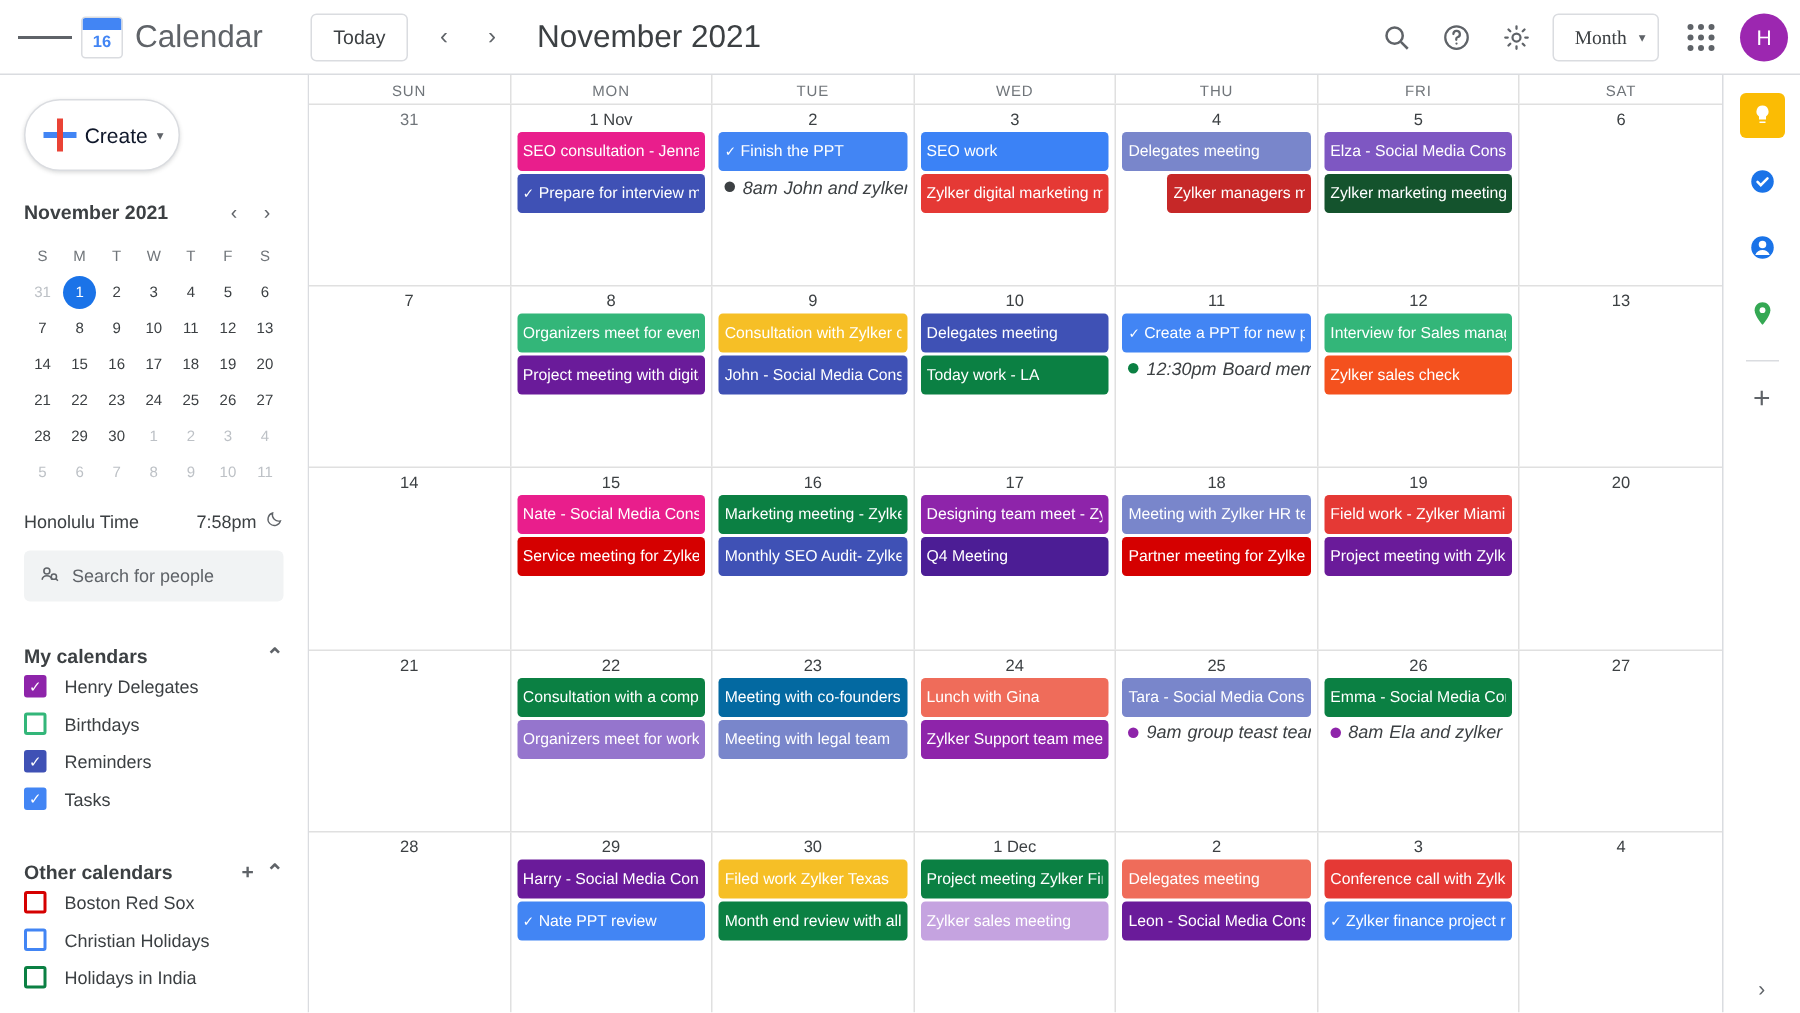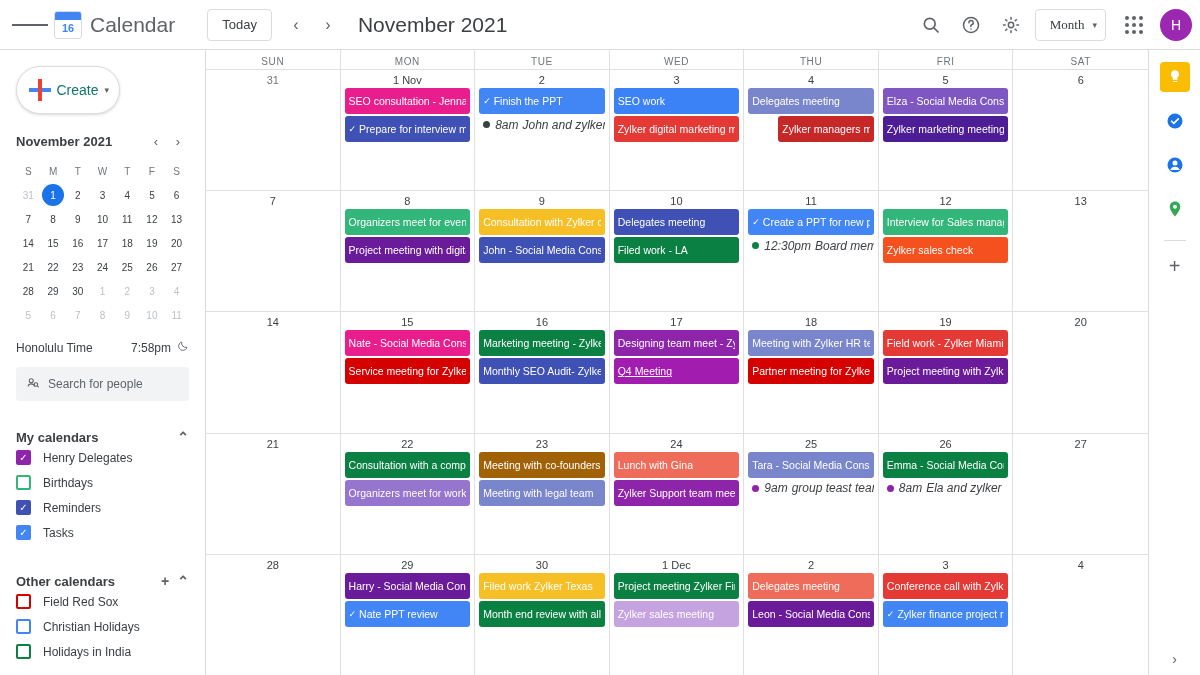--- a/index.html
+++ b/index.html
@@ -94,21 +94,21 @@
     border: 1px solid #dadce0; border-radius: 24px; background: #fff;
     display: flex; align-items: center; padding: 0 10px 0 12px;
     box-shadow: 0 1px 3px rgba(60,64,67,.2);
     cursor: pointer;
   }
   .plus-icon { position: relative; width: 22px; height: 22px; }
   .plus-icon .b1 { position: absolute; left: 0; top: 9px; width: 22px; height: 4px; }
   .plus-icon .b2 { position: absolute; left: 9px; top: 0; width: 4px; height: 22px; }
   .plus-icon .q1 { background: #4285f4; }
   .plus-icon .q2 { background: #ea4335; }
-  .create-label { font-size: 14px; color: #0f766e; margin-left: 8px; }
+  .create-label { font-size: 14px; color: #0f172a; margin-left: 8px; }
   .create-chev { margin-left: 6px; font-size: 9px; color: #5f6368; }
 
   .mini-cal { padding: 16px 16px 0 16px; }
   .mini-head { display: flex; align-items: center; }
   .mini-title { font-size: 13px; font-weight: bold; color: #3c4043; flex: 1; }
   .mini-arrow {
     width: 22px; height: 22px; display: flex; align-items: center;
     justify-content: center; color: #5f6368; font-size: 13px; cursor: pointer;
   }
   .mini-grid {
@@ -401,21 +401,21 @@
 
       <div class="cal-section">
         <div class="cal-section-head">
           <span class="t">Other calendars</span>
           <span class="act">+</span>
           <span class="act">⌃</span>
         </div>
         <div id="other-cals">
             <div class="cal-item">
               <div class="cb unchecked" style="border: 2px solid rgb(213, 0, 0);"></div>
-              <span class="cal-item-label">Field Red Sox</span>
+              <span class="cal-item-label">Boston Red Sox</span>
             </div>
             <div class="cal-item">
               <div class="cb unchecked" style="border: 2px solid rgb(66, 133, 244);"></div>
               <span class="cal-item-label">Christian Holidays</span>
             </div>
             <div class="cal-item">
               <div class="cb unchecked" style="border: 2px solid rgb(11, 128, 67);"></div>
               <span class="cal-item-label">Holidays in India</span>
             </div>
           </div>
@@ -475,21 +475,21 @@
               </div>
               <div class="chip" style="background: rgb(198, 40, 40); margin-left: 32px;">
                 <span class="ctext">Zylker managers meeting</span>
               </div>
             </div>
             <div class="day-cell">
               <div class="day-num">5</div>
               <div class="chip" style="background: rgb(126, 87, 194);">
                 <span class="ctext">Elza - Social Media Consult</span>
               </div>
-              <div class="chip" style="background: #4c1d95;">
+              <div class="chip" style="background: #14532d;">
                 <span class="ctext">Zylker marketing meeting</span>
               </div>
             </div>
             <div class="day-cell">
               <div class="day-num">6</div>
             </div>
           </div>
           <div class="week">
             <div class="day-cell">
               <div class="day-num">7</div>
@@ -511,21 +511,21 @@
               <div class="chip" style="background: rgb(63, 81, 181);">
                 <span class="ctext">John - Social Media Consult</span>
               </div>
             </div>
             <div class="day-cell">
               <div class="day-num">10</div>
               <div class="chip" style="background: rgb(63, 81, 181);">
                 <span class="ctext">Delegates meeting</span>
               </div>
               <div class="chip" style="background: rgb(11, 128, 67);">
-                <span class="ctext">Filed work - LA</span>
+                <span class="ctext">Today work - LA</span>
               </div>
             </div>
             <div class="day-cell">
               <div class="day-num">11</div>
               <div class="chip" style="background: rgb(66, 133, 244);">
                 <span class="cicon">✓</span>
                 <span class="ctext">Create a PPT for new pro</span>
               </div>
               <div class="evt-plain">
                 <span class="dot" style="background: rgb(11, 128, 67);"></span>
@@ -566,21 +566,21 @@
               </div>
               <div class="chip" style="background: rgb(63, 81, 181);">
                 <span class="ctext">Monthly SEO Audit- Zylker</span>
               </div>
             </div>
             <div class="day-cell">
               <div class="day-num">17</div>
               <div class="chip" style="background: rgb(142, 36, 170);">
                 <span class="ctext">Designing team meet - Zylk</span>
               </div>
-              <div class="chip" style="background: #a21caf; text-decoration: underline;">
+              <div class="chip" style="background: #4c1d95;">
                 <span class="ctext">Q4 Meeting</span>
               </div>
             </div>
             <div class="day-cell">
               <div class="day-num">18</div>
               <div class="chip" style="background: rgb(121, 134, 203);">
                 <span class="ctext">Meeting with Zylker HR team</span>
               </div>
               <div class="chip" style="background: rgb(213, 0, 0);">
                 <span class="ctext">Partner meeting for Zylker L</span>
@@ -607,21 +607,21 @@
               <div class="day-num">22</div>
               <div class="chip" style="background: rgb(11, 128, 67);">
                 <span class="ctext">Consultation with a compan</span>
               </div>
               <div class="chip" style="background: rgb(149, 117, 205);">
                 <span class="ctext">Organizers meet for workca</span>
               </div>
             </div>
             <div class="day-cell">
               <div class="day-num">23</div>
-              <div class="chip" style="background: #a16207; justify-content: center;">
+              <div class="chip" style="background: #0369a1;">
                 <span class="ctext">Meeting with co-founders</span>
               </div>
               <div class="chip" style="background: rgb(121, 134, 203);">
                 <span class="ctext">Meeting with legal team</span>
               </div>
             </div>
             <div class="day-cell">
               <div class="day-num">24</div>
               <div class="chip" style="background: rgb(239, 108, 90);">
                 <span class="ctext">Lunch with Gina</span>

